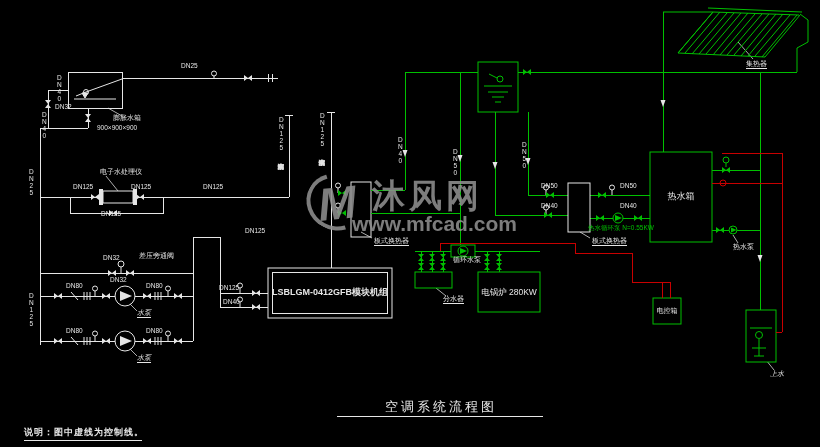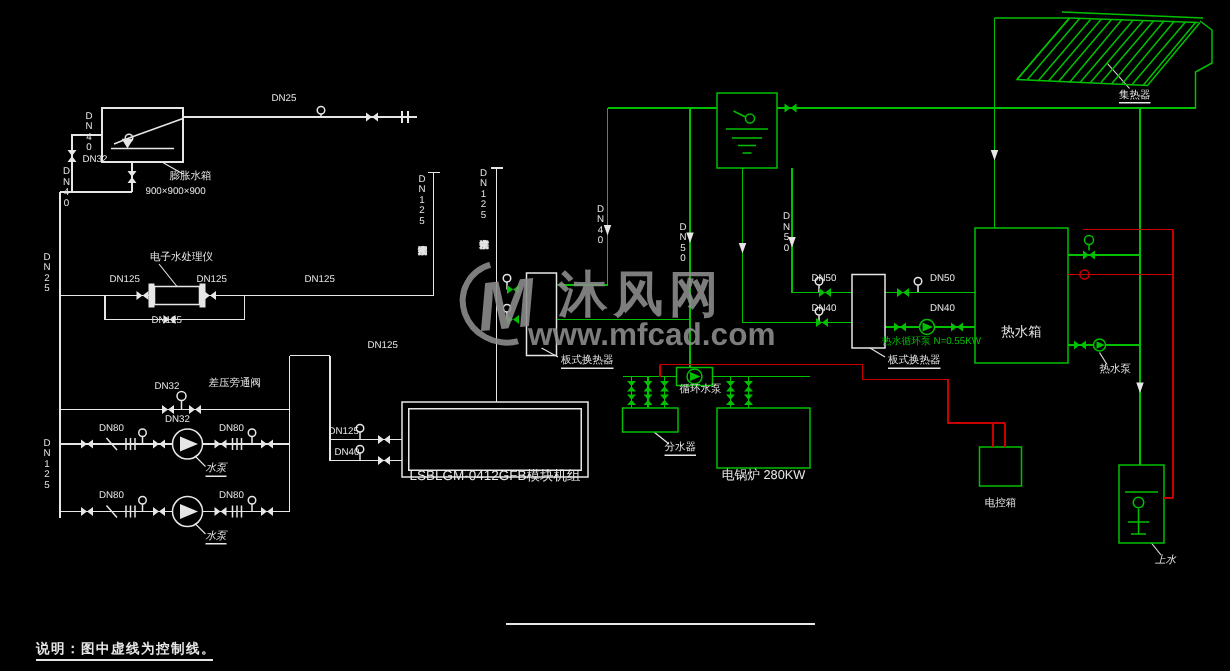--- a/index.html
+++ b/index.html
@@ -4,21 +4,21 @@
 <style>
   html,body{margin:0;padding:0;background:#000;}
   #canvas{position:relative;width:820px;height:447px;background:#000;overflow:hidden;
           font-family:"Liberation Sans",sans-serif;}
   #pipes{position:absolute;left:0;top:0;}
   #labels{position:absolute;left:0;top:0;width:820px;height:447px;pointer-events:none;}
   .lbl{position:absolute;color:#e6e6e6;font-size:6.5px;line-height:1.05;white-space:nowrap;}
   .lbl.v{writing-mode:vertical-rl;text-orientation:upright;letter-spacing:0px;}
   .lbl.u{border-bottom:1px solid currentColor;padding-bottom:1px;}
   .lbl.i{font-style:italic;}
-  .lbl.c{transform:translate(-50%,-50%);text-align:center;margin-top:25px;}
+  .lbl.c{transform:translate(-50%,-50%);text-align:center;}
   #title{position:absolute;left:338px;top:398px;width:206px;text-align:center;color:#e6e6e6;
          font-size:13px;letter-spacing:3px;}
   #note{position:absolute;left:24px;top:426px;color:#e6e6e6;font-size:9px;font-weight:bold;letter-spacing:1px;}
   #watermark{position:absolute;left:300px;top:168px;width:240px;height:70px;color:#8f8f8f;opacity:.88;}
   #wm-logo{position:absolute;left:18px;top:8px;font-size:46px;font-weight:bold;font-style:italic;
            transform:rotate(-6deg);}
   #wm-ring{position:absolute;left:6px;top:6px;width:52px;height:48px;border:4px solid #8f8f8f;
            border-radius:50%;border-top-color:transparent;border-right-color:transparent;transform:rotate(28deg);}
   #wm-name{position:absolute;left:72px;top:6px;font-size:33px;font-weight:bold;letter-spacing:4px;}
   #wm-url{position:absolute;left:52px;top:44px;font-size:21px;font-weight:bold;}
@@ -286,21 +286,21 @@
       <span class="lbl" style="left: 146px; top: 283px;">DN80</span>
       <span class="lbl u i" style="left: 137px; top: 309px; font-size: 7px;">水泵</span>
       <span class="lbl" style="left: 66px; top: 328px;">DN80</span>
       <span class="lbl" style="left: 146px; top: 328px;">DN80</span>
       <span class="lbl u i" style="left: 137px; top: 354px; font-size: 7px;">水泵</span>
       <span class="lbl" style="left: 245px; top: 228px;">DN125</span>
       <span class="lbl" style="left: 219px; top: 285px;">DN125</span>
       <span class="lbl" style="left: 223px; top: 299px;">DN40</span>
       <span class="lbl v" style="left: 277px; top: 116px;">DN125 接空调末端回水</span>
       <span class="lbl v" style="left: 318px; top: 112px;">DN125 接空调末端供水</span>
-      <span class="lbl c" style="left: 330px; top: 293px; font-size: 9px;">LSBLGM-0412GFB模块机组</span>
+      <span class="lbl c" style="left: 330px; top: 293px; font-size: 9px; font-weight: bold;">LSBLGM-0412GFB模块机组</span>
       <span class="lbl u" style="left: 374px; top: 237px; font-size: 7px;">板式换热器</span>
       <span class="lbl v" style="left: 396px; top: 136px;">DN40</span>
       <span class="lbl v" style="left: 451px; top: 148px;">DN50</span>
       <span class="lbl v" style="left: 520px; top: 141px;">DN50</span>
       <span class="lbl" style="left: 453px; top: 256px; font-size: 7px;">循环水泵</span>
       <span class="lbl u" style="left: 443px; top: 295px; font-size: 7px;">分水器</span>
       <span class="lbl c" style="left: 509px; top: 292px; font-size: 8.5px;">电锅炉 280KW</span>
       <span class="lbl" style="left: 541px; top: 183px;">DN50</span>
       <span class="lbl" style="left: 541px; top: 203px;">DN40</span>
       <span class="lbl u" style="left: 592px; top: 237px; font-size: 7px;">板式换热器</span>
@@ -314,15 +314,16 @@
       <span class="lbl i" style="left: 770px; top: 370px; font-size: 7px;">上水</span>
     </div>
 
 <div id="watermark">
   <div id="wm-ring"></div>
   <div id="wm-logo">M</div>
   <div id="wm-url">www.mfcad.com</div>
   <div id="wm-name">沐风网</div>
 </div>
 
+<div id="title">空调系统流程图</div>
 <div id="note">说明：图中虚线为控制线。</div>
 
 </div>
 
 </body></html>

